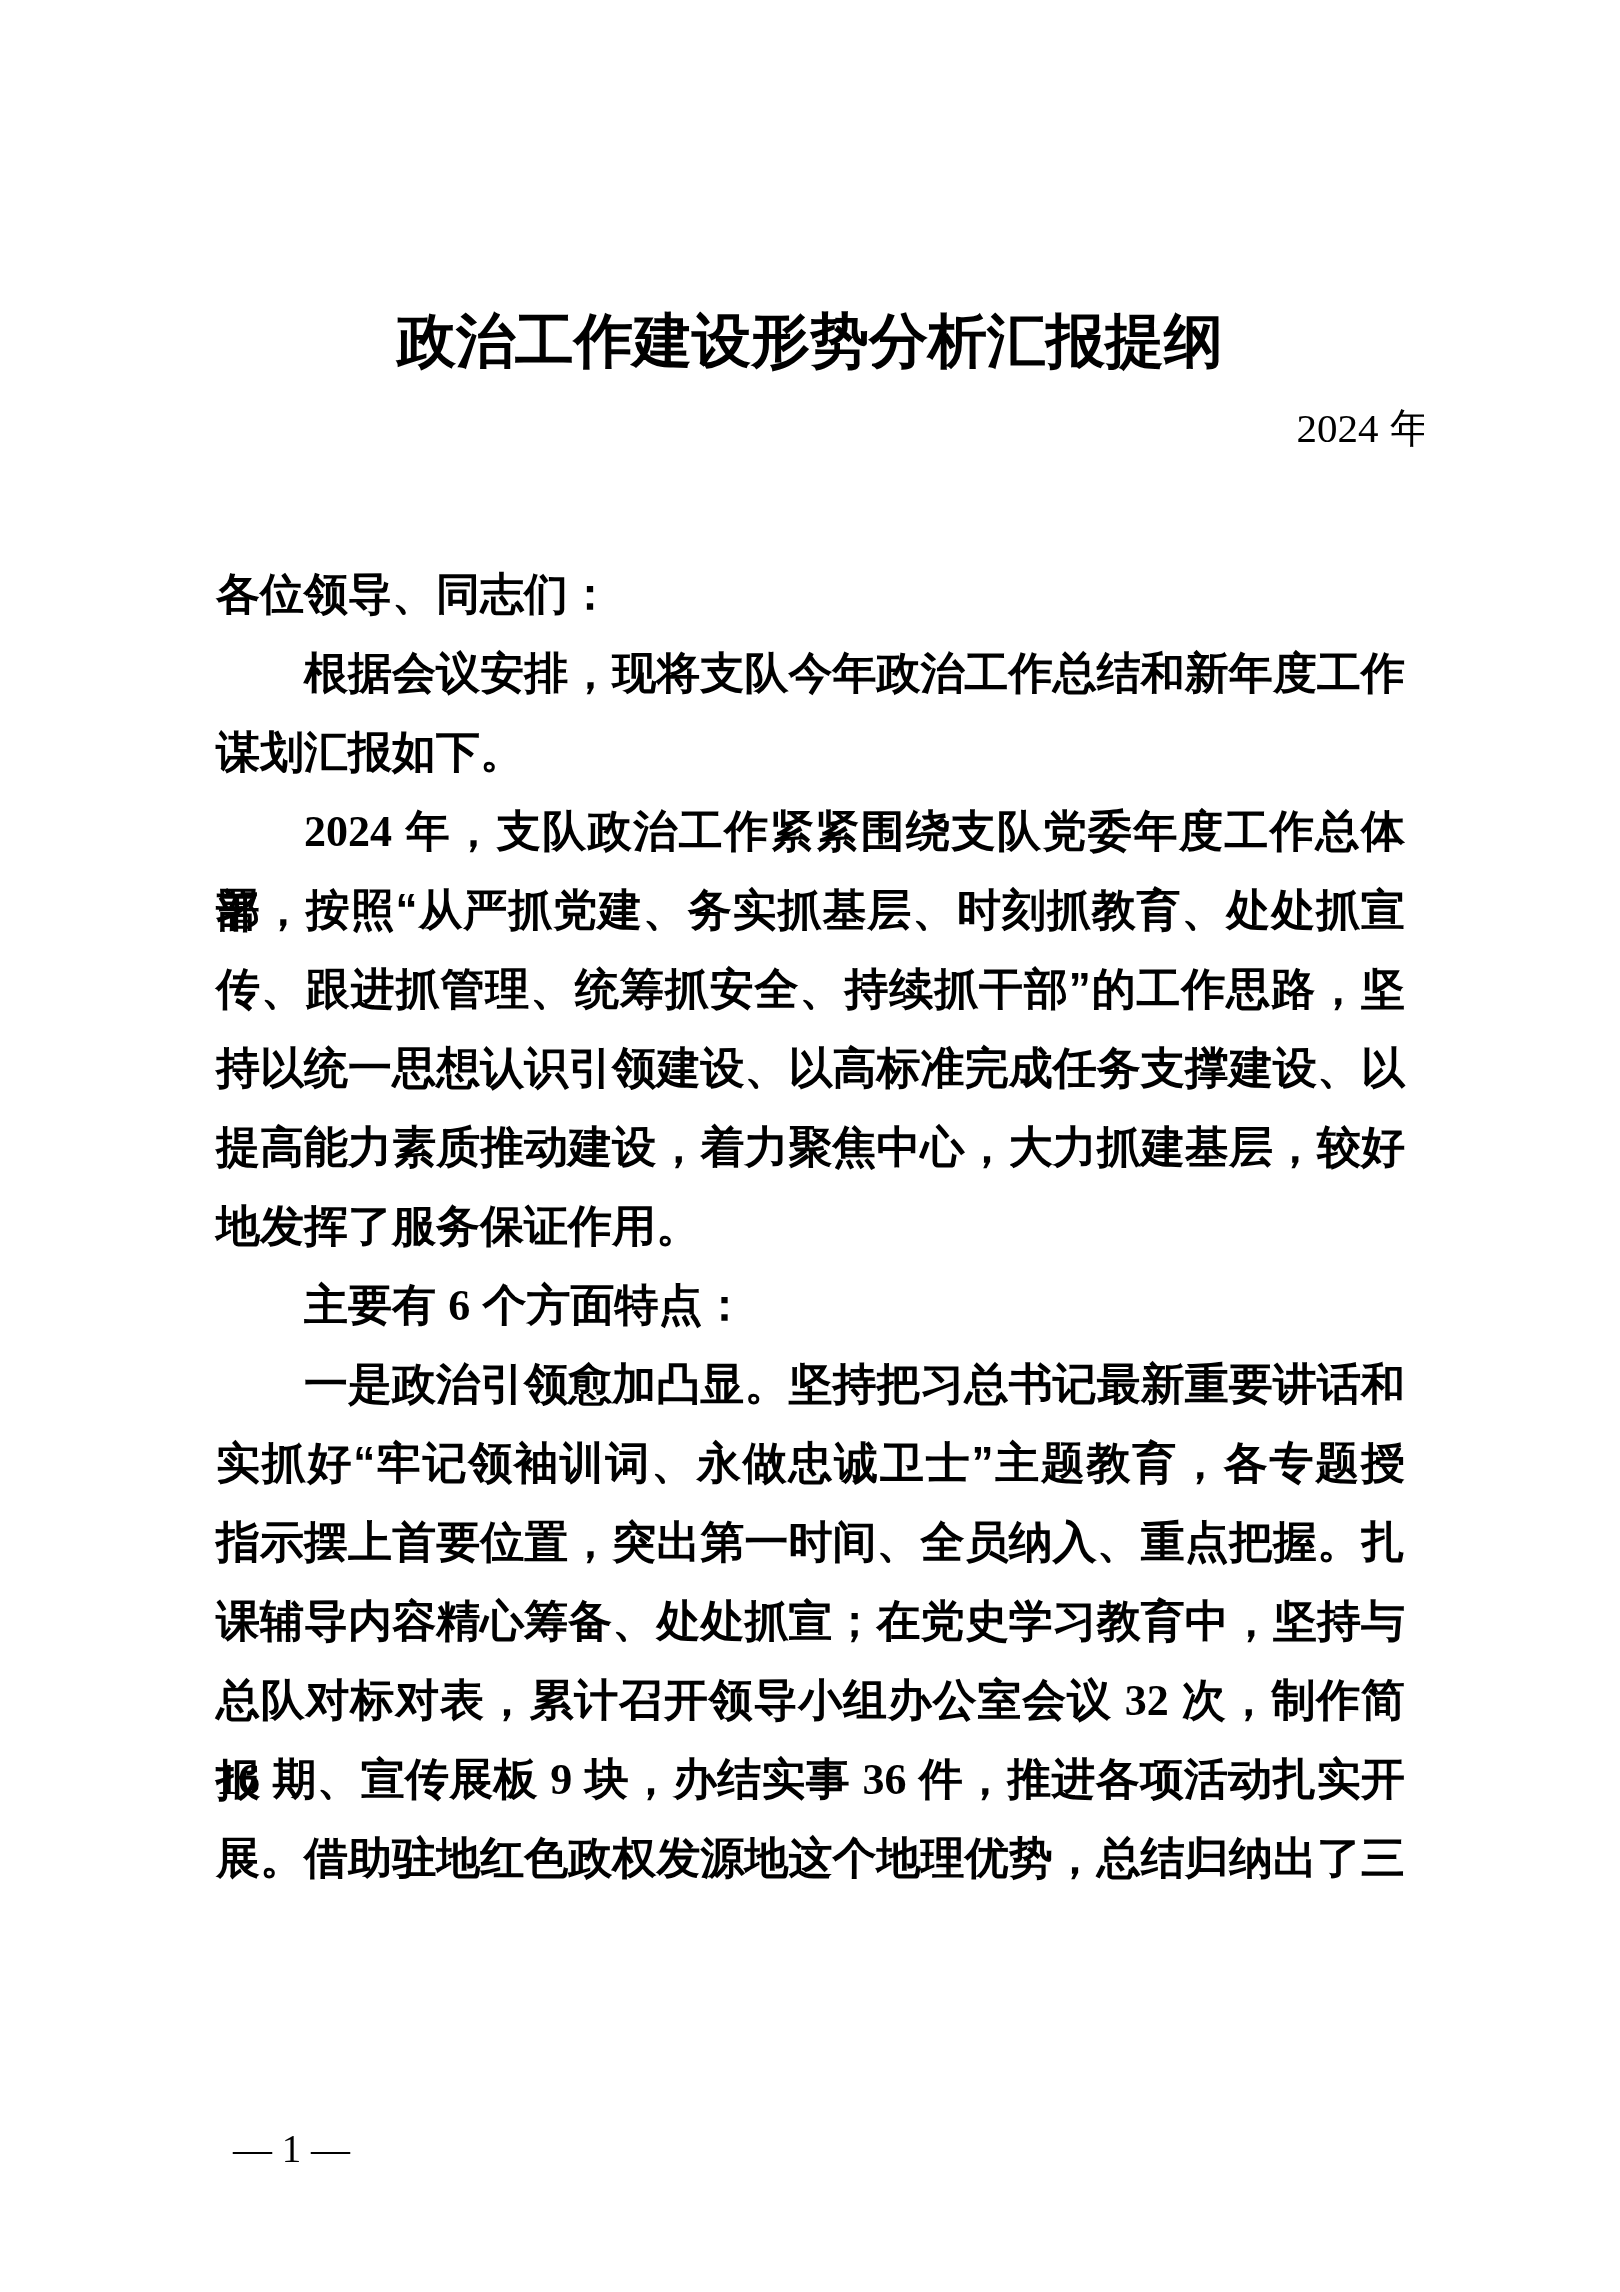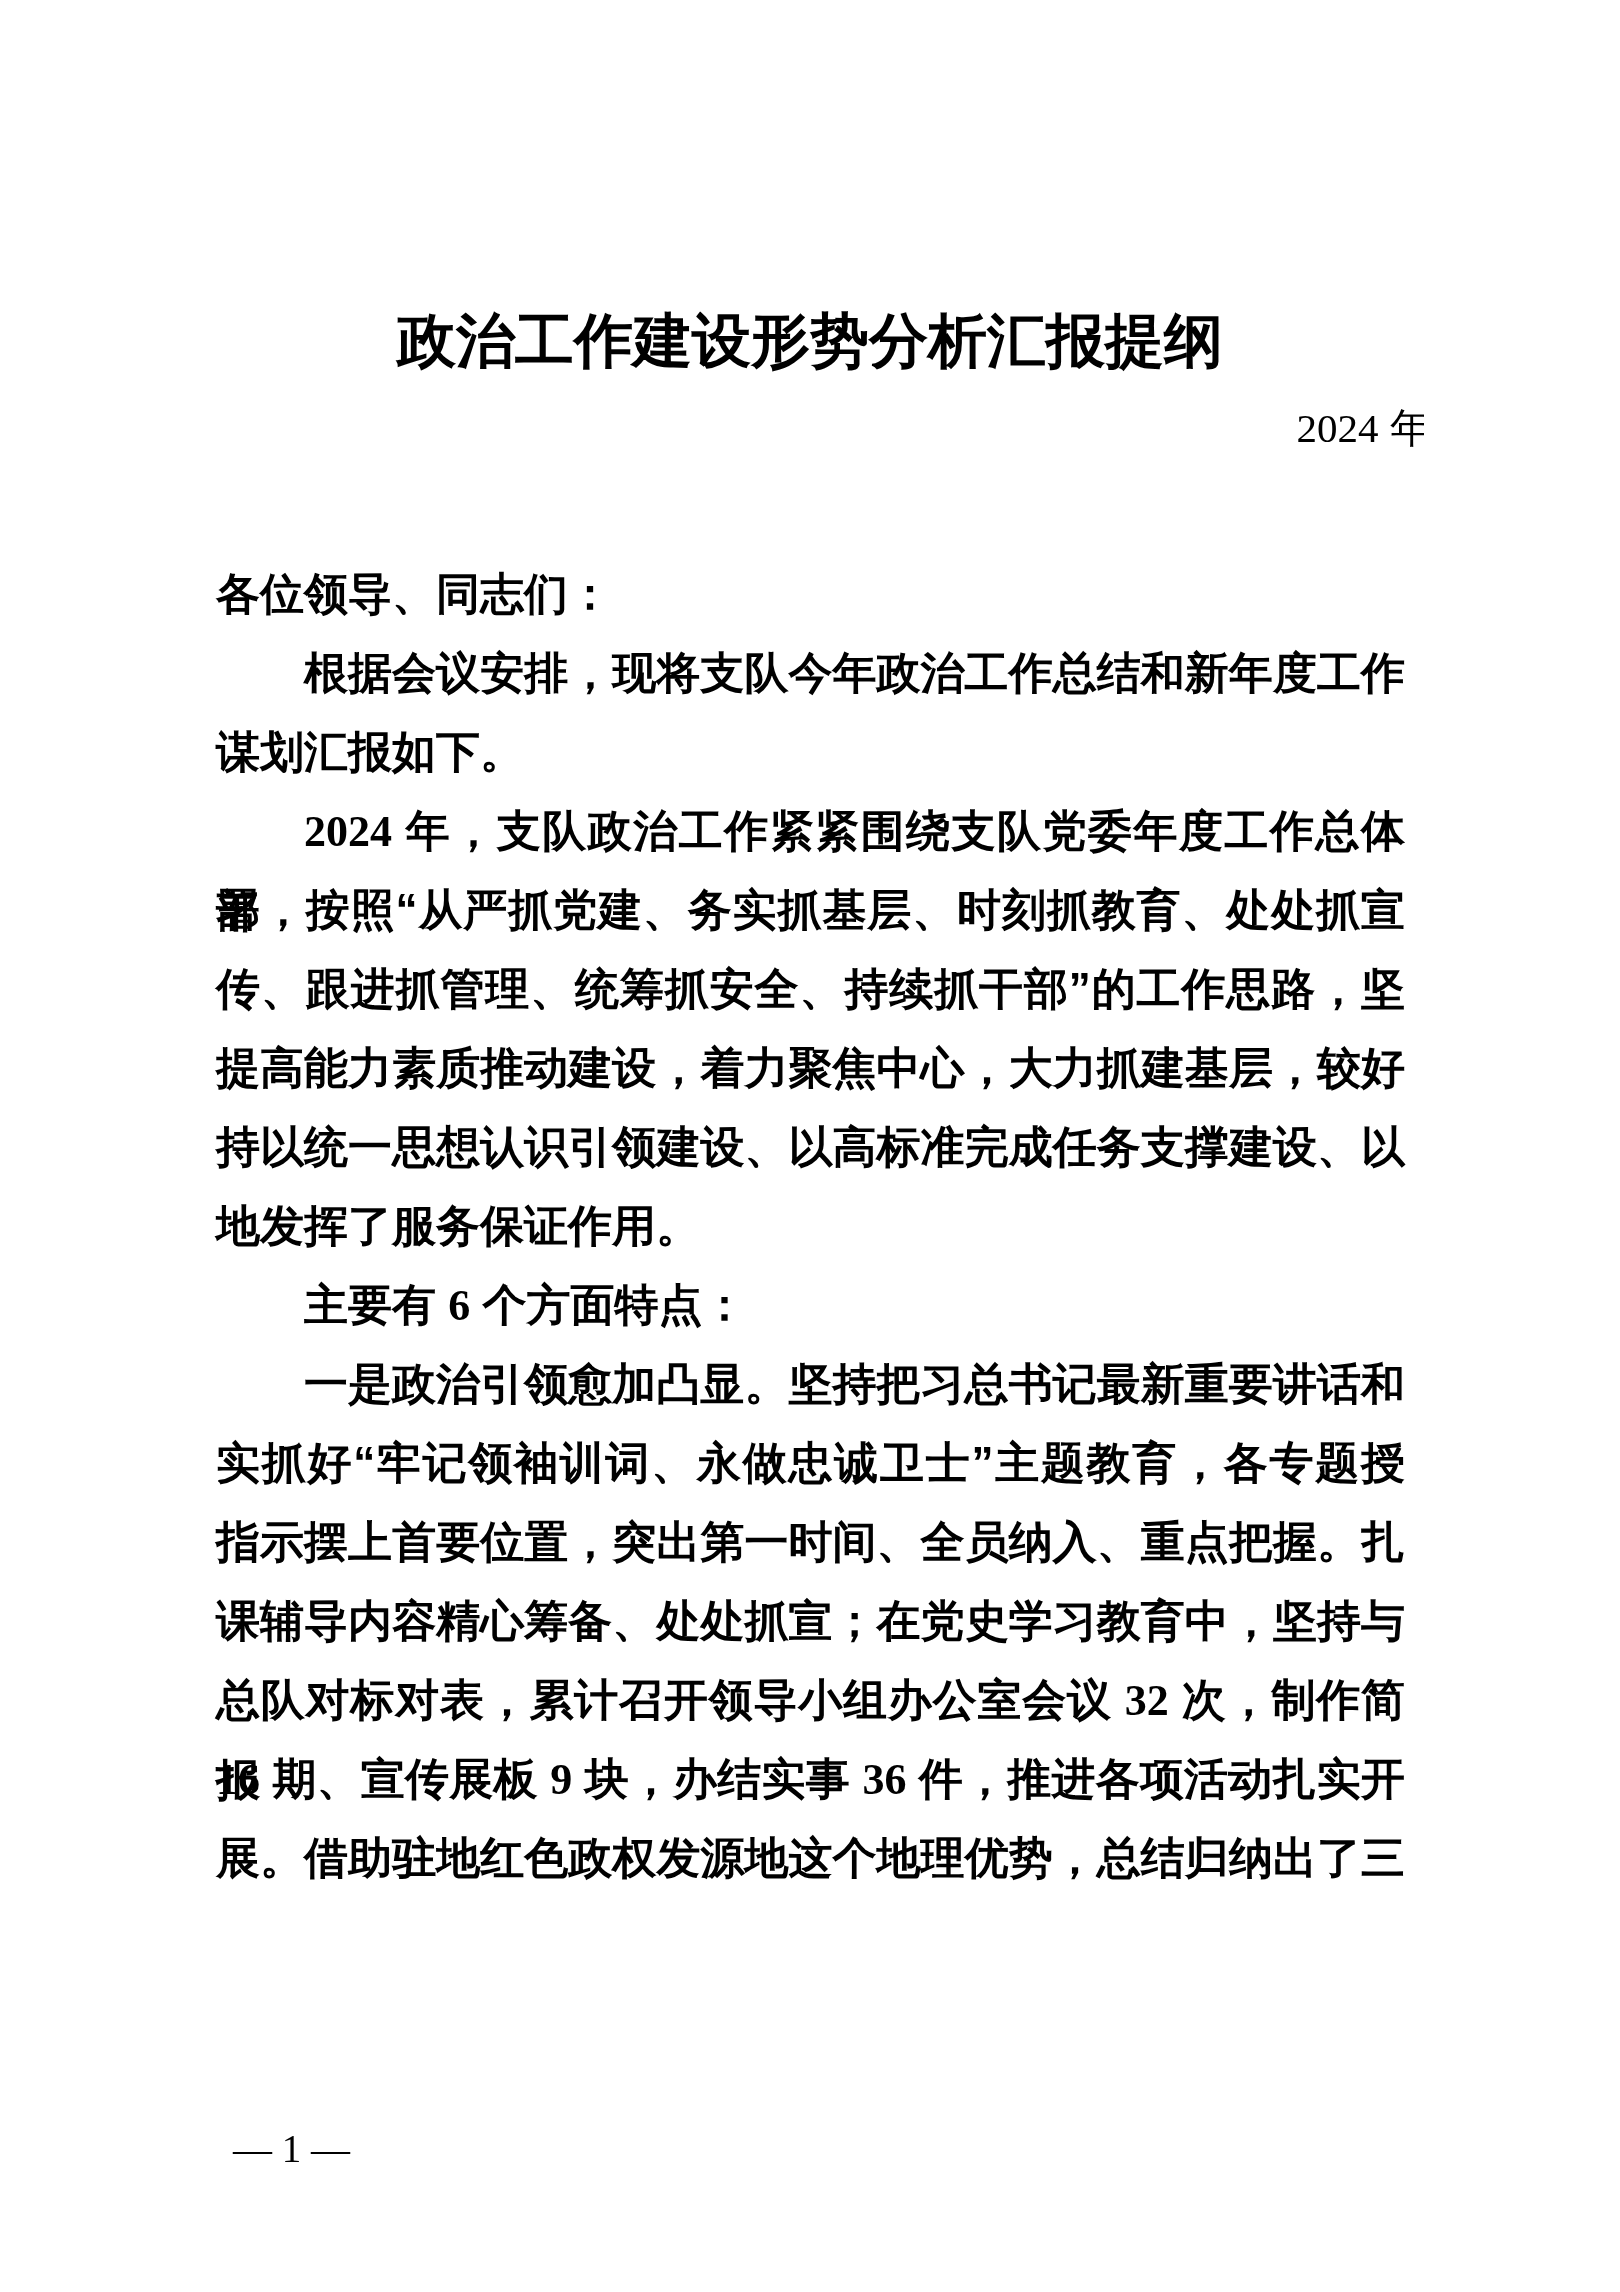--- a/index.html
+++ b/index.html
@@ -93,22 +93,22 @@
         <div class="line">各位领导、同志们：</div>
       </div>
       <div class="para">
         <div class="line indent fill">根据会议安排，现将支队今年政治工作总结和新年度工作</div>
         <div class="line">谋划汇报如下。</div>
       </div>
       <div class="para">
         <div class="line indent fill"><span class="num">2024</span> 年，支队政治工作紧紧围绕支队党委年度工作总体部</div>
         <div class="line fill">署，按照“从严抓党建、务实抓基层、时刻抓教育、处处抓宣</div>
         <div class="line fill">传、跟进抓管理、统筹抓安全、持续抓干部”的工作思路，坚</div>
+        <div class="line fill">持以统一思想认识引领建设、以高标准完成任务支撑建设、以</div>
         <div class="line fill">提高能力素质推动建设，着力聚焦中心，大力抓建基层，较好</div>
-        <div class="line fill">持以统一思想认识引领建设、以高标准完成任务支撑建设、以</div>
         <div class="line">地发挥了服务保证作用。</div>
       </div>
       <div class="para">
         <div class="line indent">主要有 <span class="num">6</span> 个方面特点：</div>
       </div>
       <div class="para">
         <div class="line indent fill">一是政治引领愈加凸显。坚持把习总书记最新重要讲话和</div>
         <div class="line fill">实抓好“牢记领袖训词、永做忠诚卫士”主题教育，各专题授</div>
         <div class="line fill">指示摆上首要位置，突出第一时间、全员纳入、重点把握。扎</div>
         <div class="line fill">课辅导内容精心筹备、处处抓宣；在党史学习教育中，坚持与</div>

